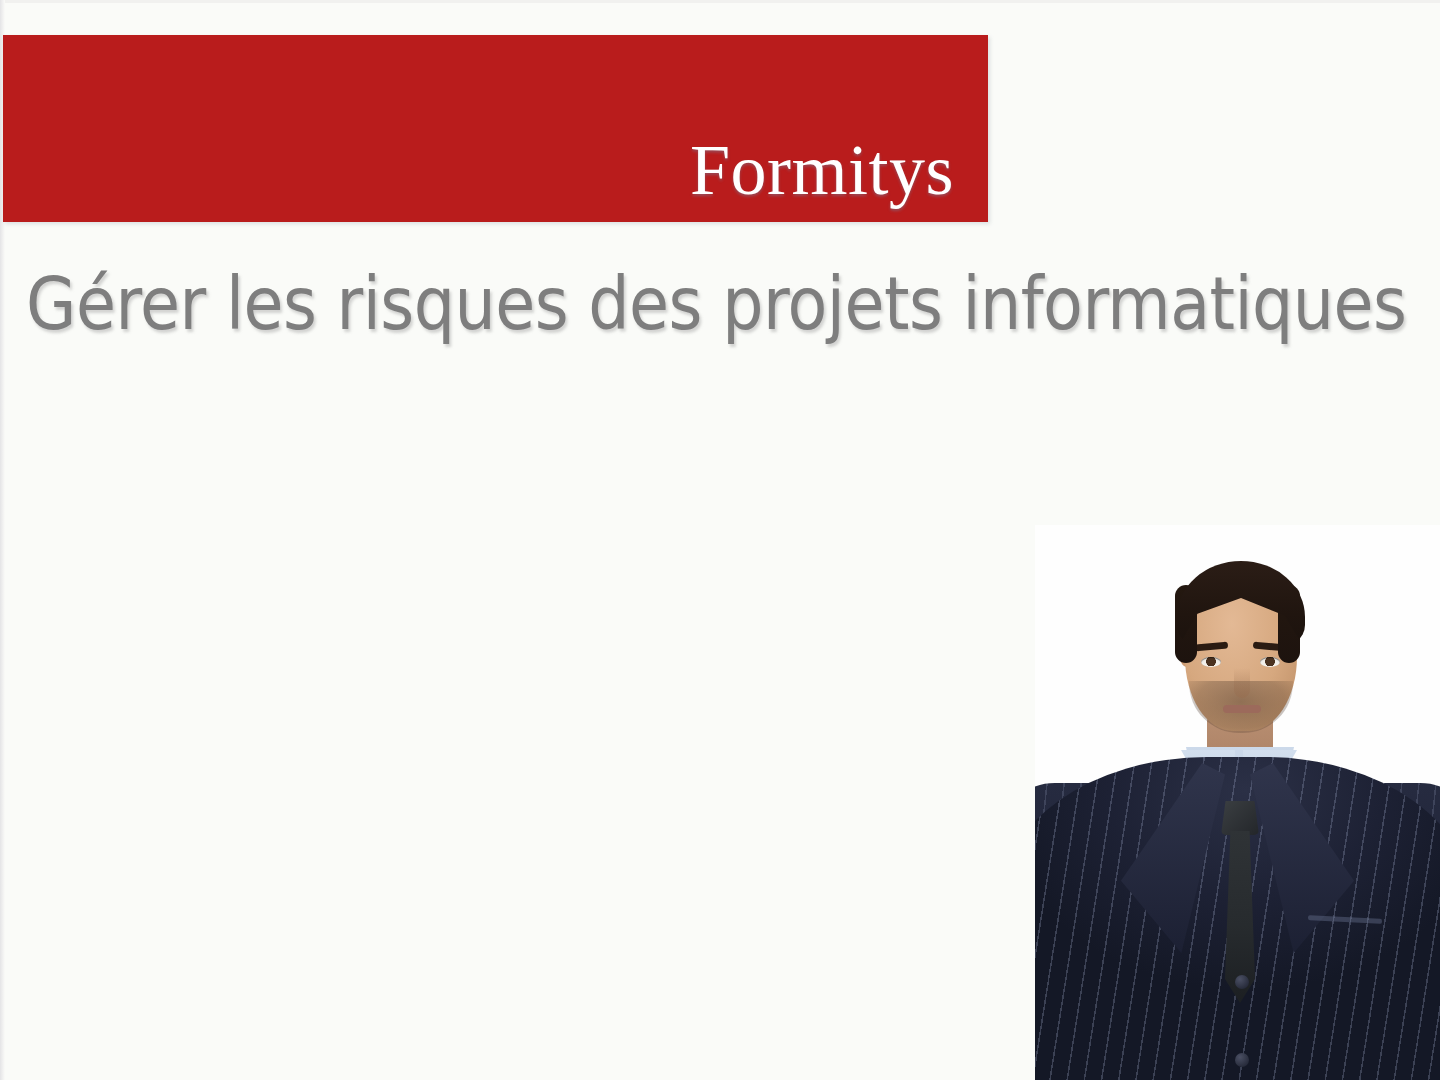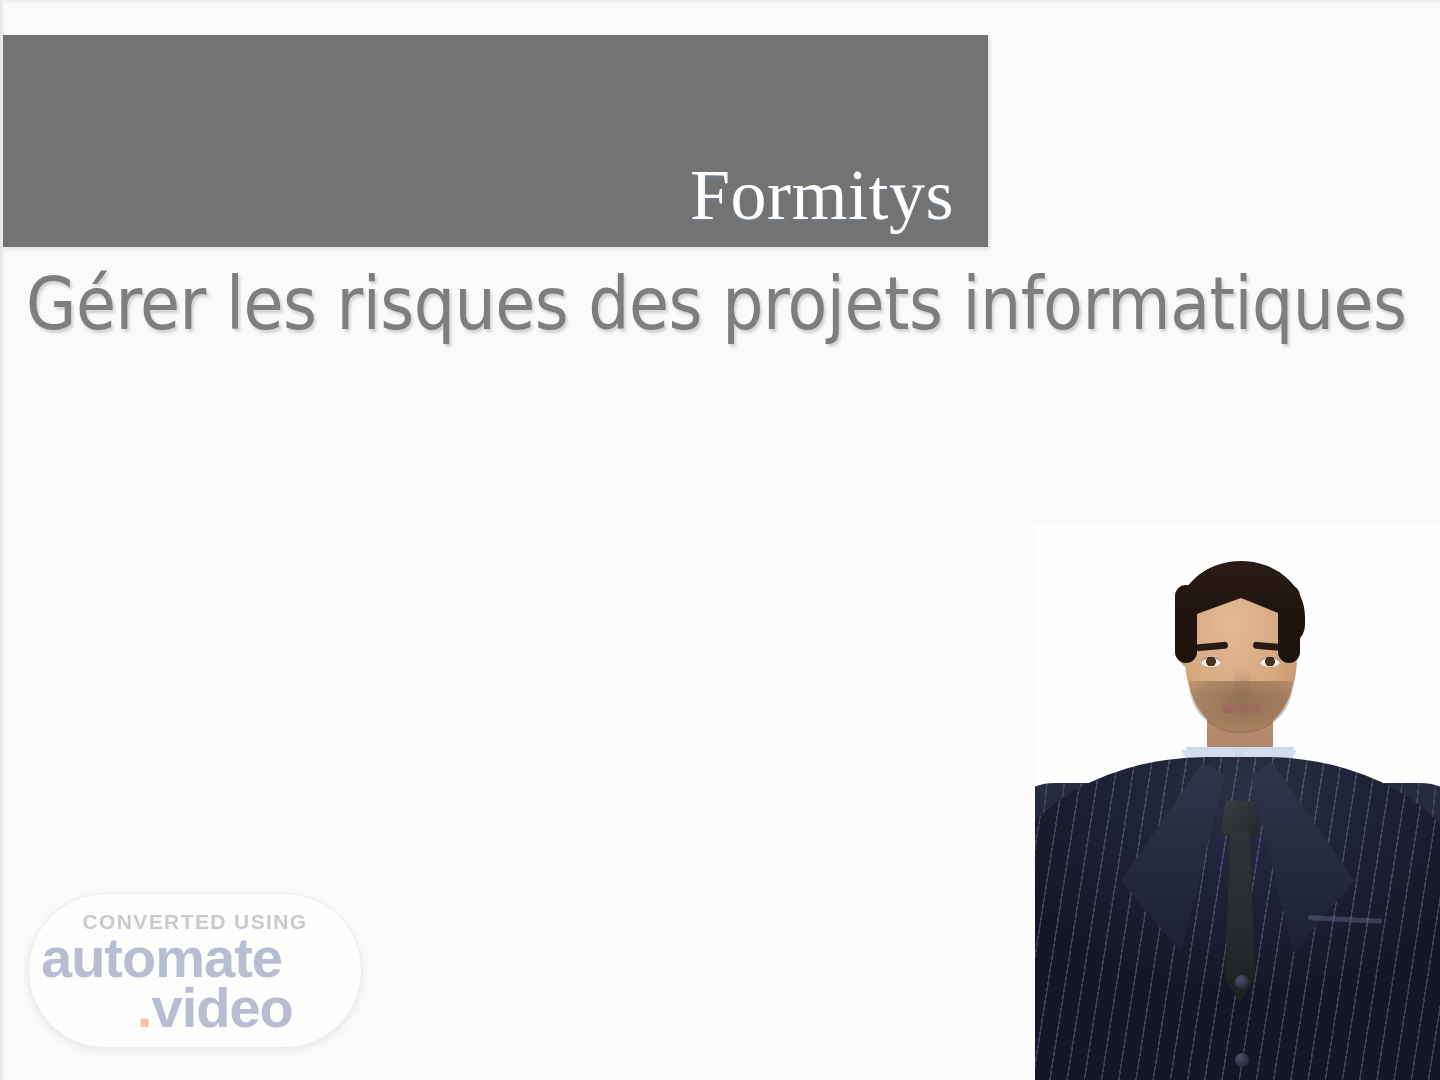--- a/index.html
+++ b/index.html
@@ -32,22 +32,22 @@
     background: #f1f1ef;
     pointer-events: none;
   }
 
   
   .header-band {
     position: absolute;
     left: 3px;
     top: 35px;
     width: 985px;
-    height: 212px;
-    background: #737373;
+    height: 187px;
+    background: #b91c1c;
     box-shadow: 2px 2px 4px rgba(120,130,145,0.22);
   }
   .header-band .brand {
     position: absolute;
     right: 34px;
     bottom: 16px;
     font-family: "Liberation Serif", "DejaVu Serif", serif;
     font-size: 72px;
     line-height: 1;
     font-weight: 400;
@@ -369,21 +369,14 @@
     <div class="mouth"></div>
     <div class="eye-l"></div>
     <div class="eye-r"></div>
     <div class="brow-l"></div>
     <div class="brow-r"></div>
     <div class="hair-side-l"></div>
     <div class="hair-side-r"></div>
     <div class="hair"></div>
   </div>
 
-  <div class="badge">
-    <div class="converted">CONVERTED USING</div>
-    <div class="brand-1">automate</div>
-    <div class="brand-2">
-      <span class="dot">.</span><span>video</span>
-    </div>
-  </div>
 
 </div>
 
 </body></html>

